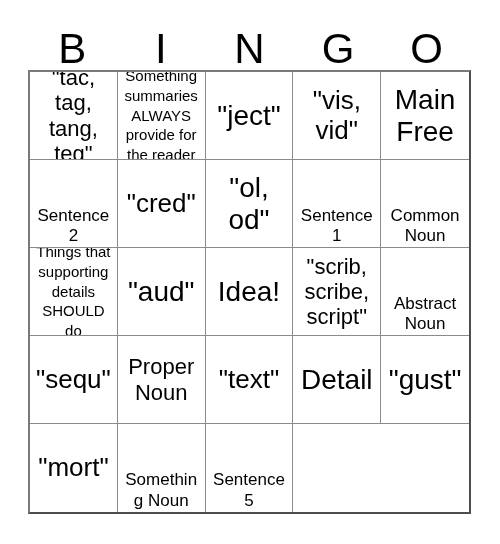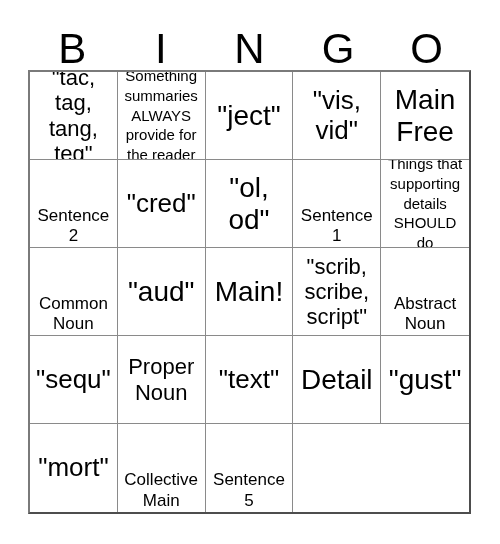--- a/index.html
+++ b/index.html
@@ -118,31 +118,31 @@
       </div>
       <div class="cell sz-lg">
         <span class="cell-text">"cred"</span>
       </div>
       <div class="cell sz-xl">
         <span class="cell-text">"ol, od"</span>
       </div>
       <div class="cell sz-sm">
         <span class="cell-text">Sentence 1</span>
       </div>
+      <div class="cell sz-sm">
+        <span class="cell-text">Common Noun</span>
+      </div>
       <div class="cell sz-xs">
         <span class="cell-text">Things that supporting details SHOULD do</span>
-      </div>
-      <div class="cell sz-sm">
-        <span class="cell-text">Common Noun</span>
       </div>
       <div class="cell sz-xl">
         <span class="cell-text">"aud"</span>
       </div>
       <div class="cell sz-xl">
-        <span class="cell-text">Main!</span>
+        <span class="cell-text">Idea!</span>
       </div>
       <div class="cell sz-md">
         <span class="cell-text">"scrib, scribe, script"</span>
       </div>
       <div class="cell sz-sm">
         <span class="cell-text">Abstract Noun</span>
       </div>
       <div class="cell sz-lg">
         <span class="cell-text">"sequ"</span>
       </div>
@@ -155,20 +155,20 @@
       <div class="cell sz-xl">
         <span class="cell-text">Detail</span>
       </div>
       <div class="cell sz-xl">
         <span class="cell-text">"gust"</span>
       </div>
       <div class="cell sz-lg">
         <span class="cell-text">"mort"</span>
       </div>
       <div class="cell sz-sm">
-        <span class="cell-text">Collective Main</span>
+        <span class="cell-text">Something Noun</span>
       </div>
       <div class="cell sz-sm">
         <span class="cell-text">Sentence 5</span>
       </div>
     </div>
 
 </div>
 
 </body></html>

